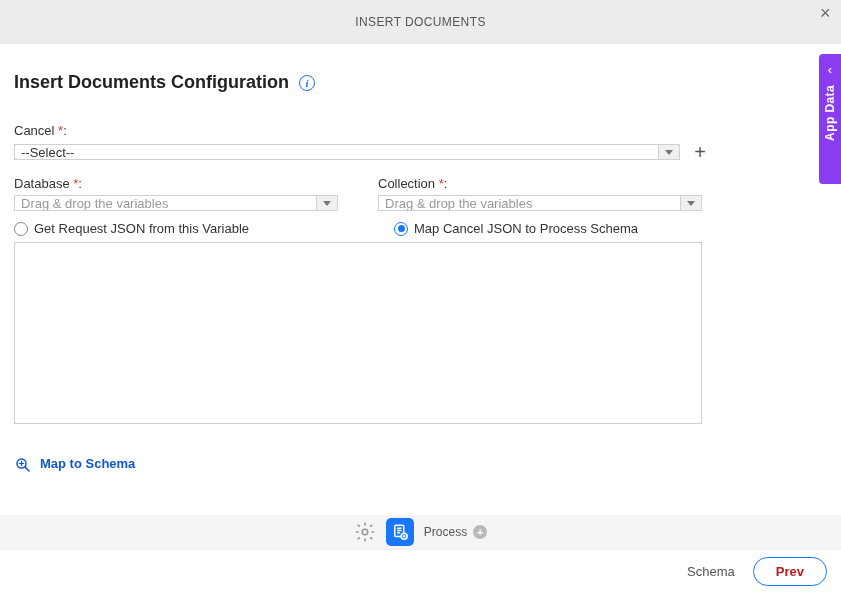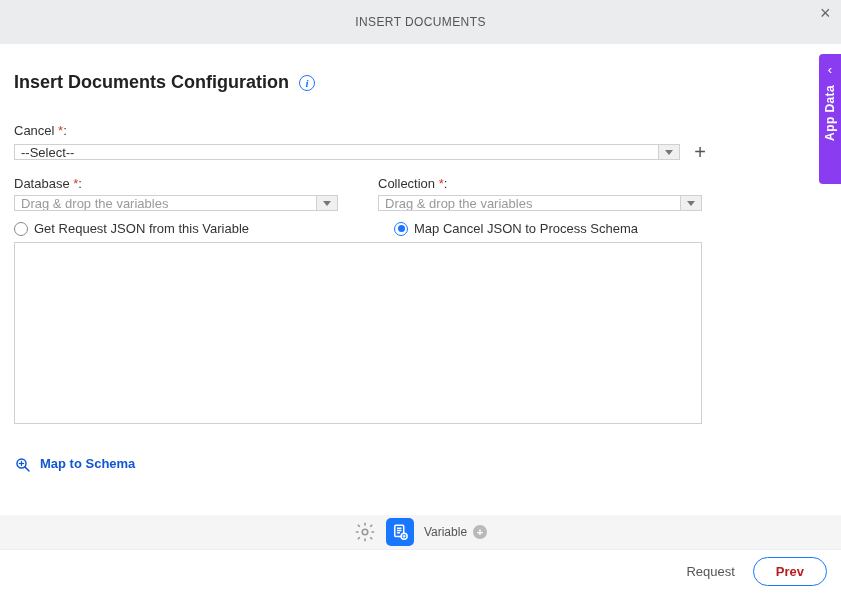--- a/index.html
+++ b/index.html
@@ -361,26 +361,26 @@
       <rect x="5" y="3" width="12" height="15" rx="1.5"></rect>
       <line x1="8" y1="7" x2="14" y2="7"></line>
       <line x1="8" y1="10" x2="14" y2="10"></line>
       <line x1="8" y1="13" x2="12" y2="13"></line>
       <circle cx="17.5" cy="17.5" r="4" fill="#1976ff" stroke="#fff"></circle>
       <line x1="17.5" y1="15.5" x2="17.5" y2="19.5" stroke="#fff" stroke-width="1.6"></line>
       <line x1="15.5" y1="17.5" x2="19.5" y2="17.5" stroke="#fff" stroke-width="1.6"></line>
     </svg>
   </span>
   <span class="adv-label">
-    <span>Variable</span>
+    <span>Process</span>
     <span class="adv-plus">+</span>
   </span>
 </div>
 
 <div class="footer">
-  <span class="cancel-link">Request</span>
+  <span class="cancel-link">Schema</span>
   <button class="btn-outline">Prev</button>
 </div>
 
 <div class="side-tab" style="background:#8a3cf1;">
   <span class="chev">‹</span>
   <span class="label">App Data</span>
 </div>
 
 </body></html>

